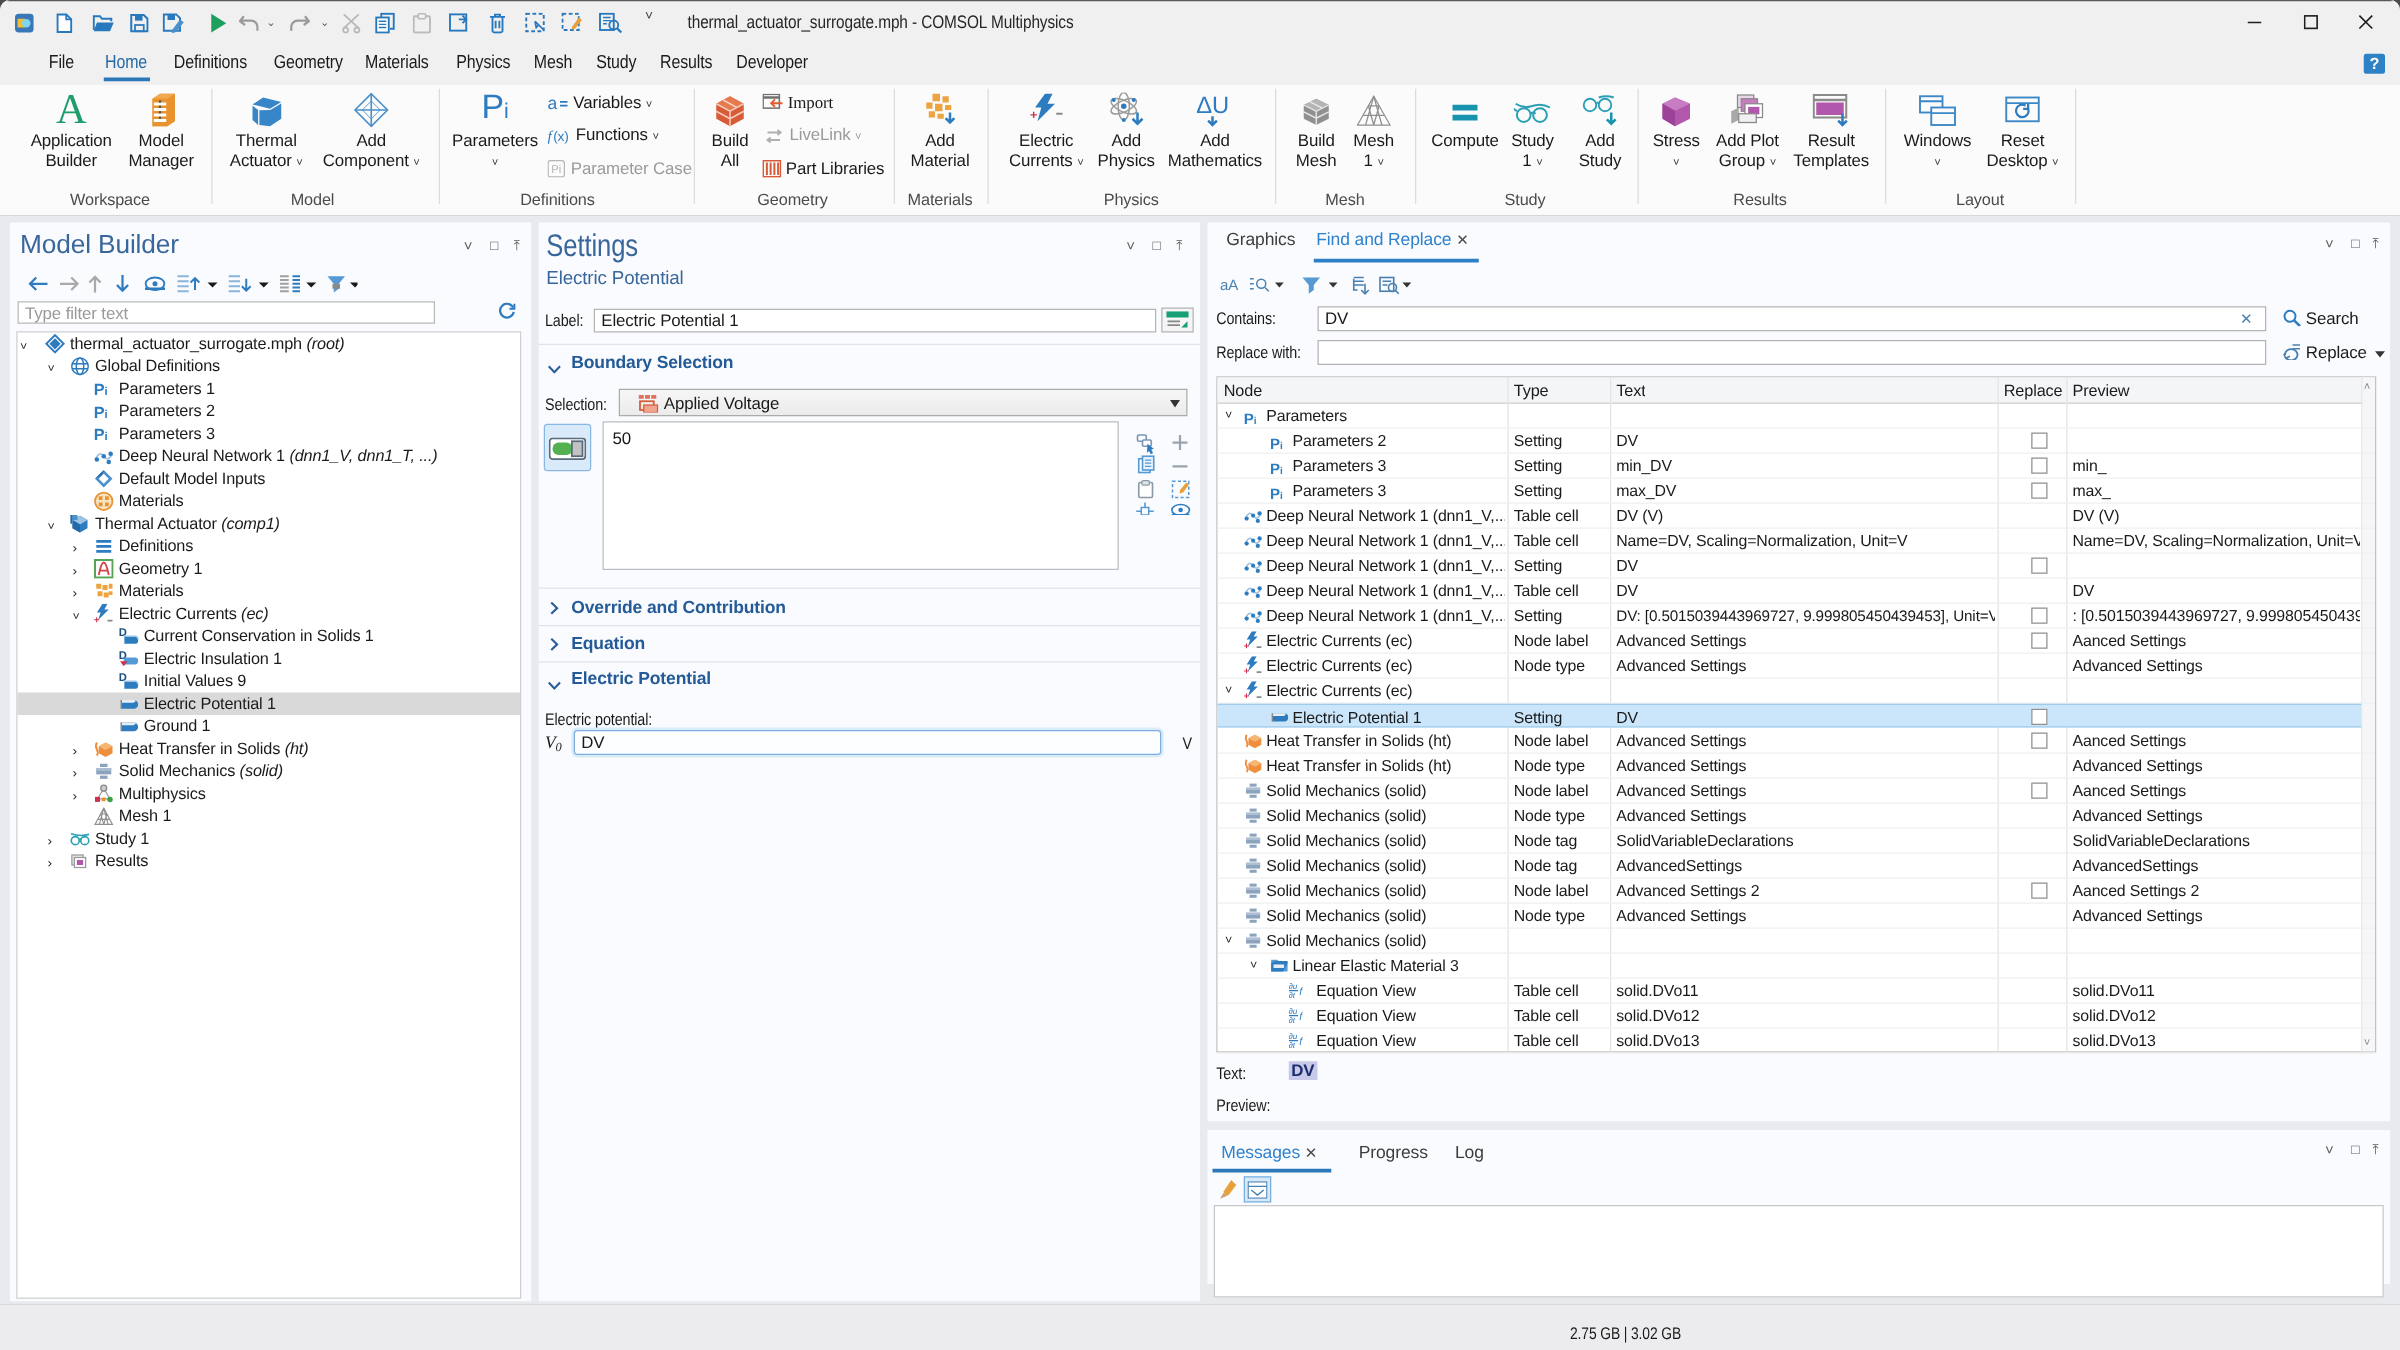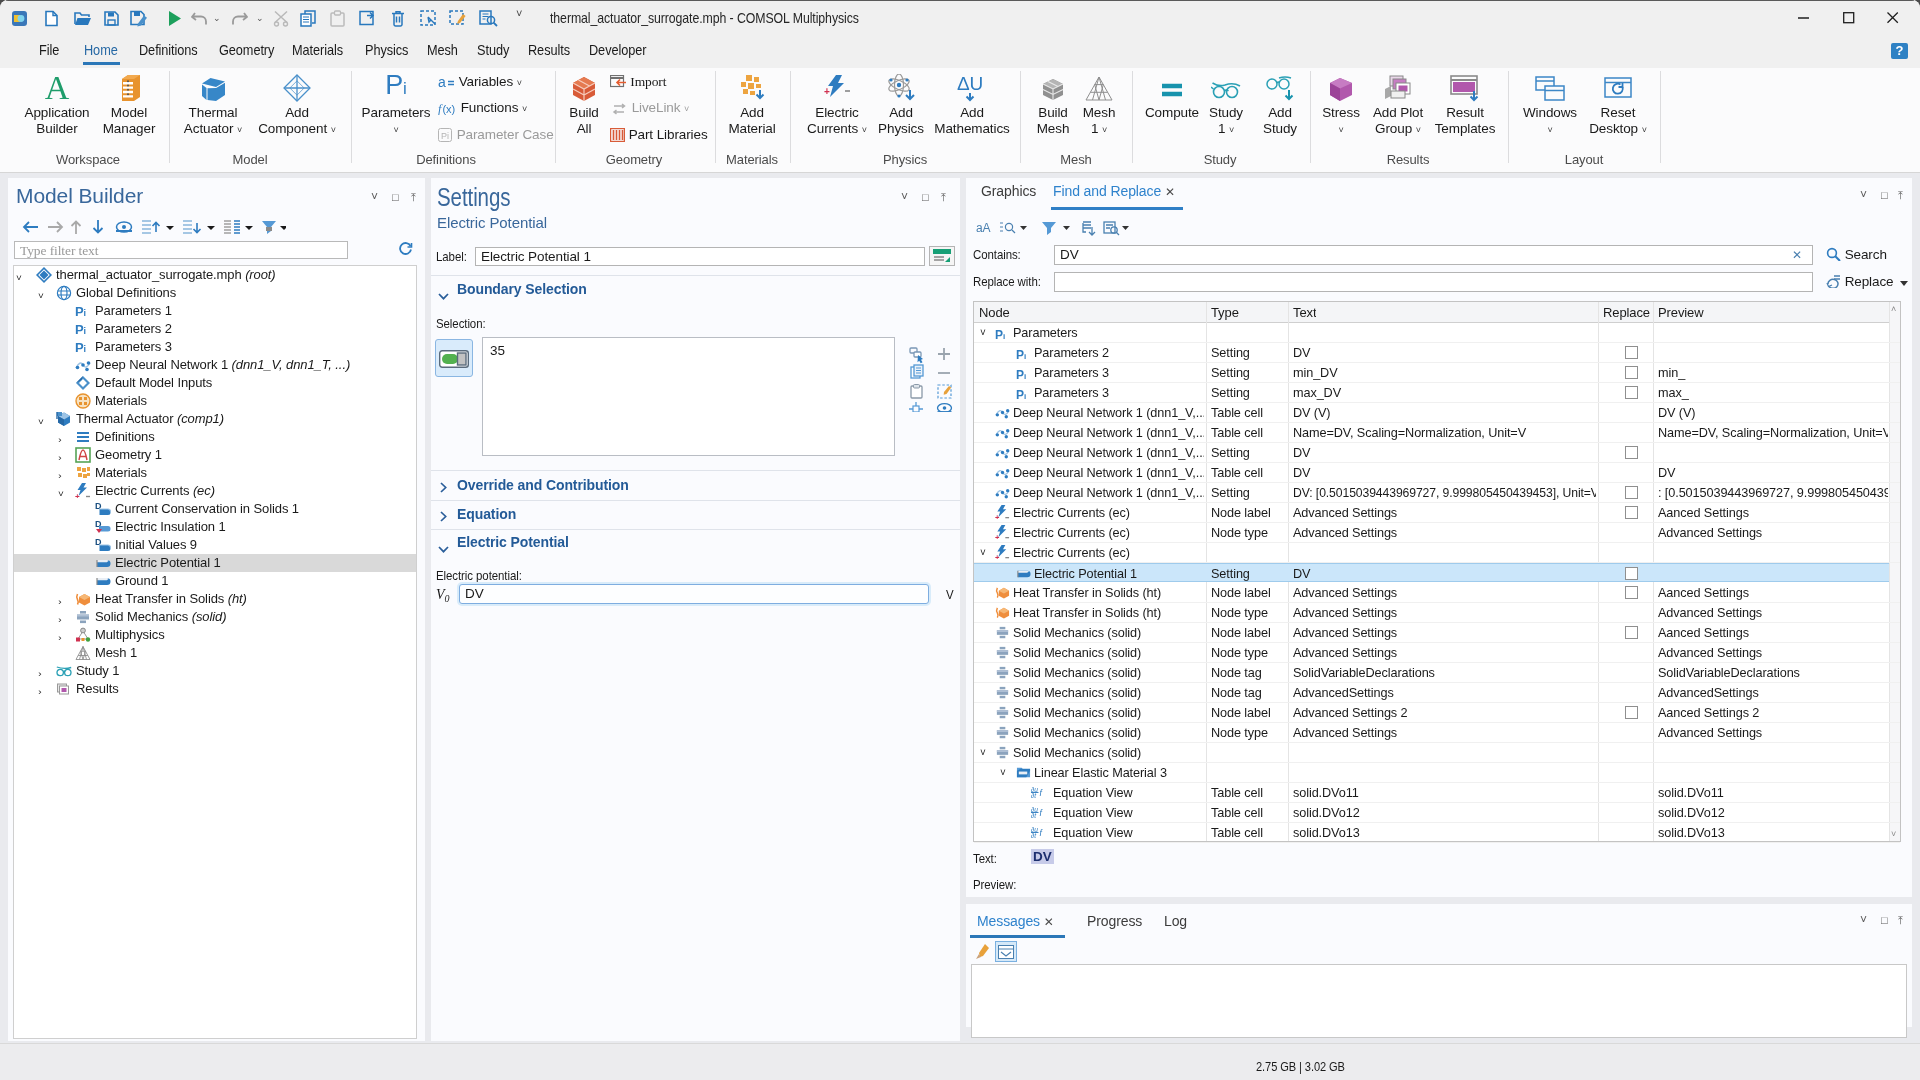--- a/index.html
+++ b/index.html
@@ -414,21 +414,21 @@
             <path d="M208 3 h7 M208 6 h7 M208 9 h7 M208 12 h7 M208 15 h7" stroke="#a0a0a0" stroke-width="1.6"></path>
             <path d="M218 3 h6 M218 6 h6 M218 9 h6 M218 12 h6 M218 15 h6" stroke="#2e7cc0" stroke-width="1.6"></path>
           </g>
         <path d="M229 8 l4 4 l4 -4 z" fill="#1a1a1a"></path>
         <g>
             <path d="M246 3 h14 l-5 6 v4 l-4 3 v-7 z" fill="#5599d5"></path>
             <rect x="250" y="9" width="6" height="4" fill="#8a8a8a"></rect>
           </g>
         <path d="M264 8 l4 4 l4 -4 z" fill="#1a1a1a"></path>
       </svg>
-      <div class="input" style="left:6px; top:63px; width:334px; height:18px; color:#9a9a9a; border-color:#b9b9b9;font-family:Liberation Serif, serif;">Type filter text</div>
+      <div class="input" style="left:6px; top:63px; width:334px; height:18px; color:#9a9a9a; border-color:#b9b9b9;">Type filter text</div>
       <svg class="abs" style="left:390px; top:64px;" width="15" height="15" viewBox="0 0 15 15">
           <path d="M12.5 4 A 5.5 5.5 0 1 0 13 7.5" fill="none" stroke="#2e7cc0" stroke-width="1.8"></path>
           <path d="M13.5 1 v4 h-4" fill="none" stroke="#2e7cc0" stroke-width="1.6"></path>
         </svg>
       <div id="mb-tree">
       <div class="trow" style="top:0px;">
             <span class="texp" style="left:2px;">˅</span>
             <span class="tic" style="left:22px;"><svg width="16" height="16" viewBox="0 0 16 16">
                 <path d="M8 0 L16 8 L8 16 L0 8 z" fill="#2e7cc0"></path>
                 <path d="M8 2.2 L13.8 8 L8 13.8 L2.2 8 z" fill="#fff"></path>
@@ -659,27 +659,38 @@
             <rect x="0" y="0" width="18" height="5" fill="#17a076"></rect>
             <path d="M1 8 h10 M1 11 h10" stroke="#888" stroke-width="1.4"></path>
             <path d="M12 13 l5 -5 v5 z" fill="#17a076"></path>
           </svg></div>
       <div class="abs" style="left:0px; top:97px; width:529px; height:1px; background:#dfe3ea;"></div>
       <div class="abs" style="left:7px; top:108px;"><svg width="11" height="7" viewBox="0 0 11 7">
             <path d="M1 1 L5.5 5.7 L10 1" fill="none" stroke="#2a5e9a" stroke-width="1.7"></path>
           </svg></div>
       <div class="sechead" style="left:26px; top:103px;">Boundary Selection</div>
       <div class="flabel" style="left:5px; top:138px;">Selection:</div>
+      <div class="abs" style="left:64px; top:133px; width:455px; height:22px; background:linear-gradient(#f6f6f6,#ebebeb); border:1px solid #ababab;">
+        <svg class="abs" style="left:14px; top:3px;" width="17" height="15" viewBox="0 0 17 15">
+            <rect x="1" y="1" width="4" height="3" fill="#e0715c"></rect>
+            <rect x="6" y="1" width="4" height="3" fill="#e0715c"></rect>
+            <rect x="11" y="1" width="4" height="3" fill="#e0715c"></rect>
+            <rect x="2" y="6" width="11" height="7" fill="none" stroke="#d85b38" stroke-width="1.4"></rect>
+            <rect x="5" y="9" width="11" height="6" fill="#f0a58f" stroke="#d85b38" stroke-width="1"></rect>
+          </svg>
+        <div class="abs" style="left:35px; top:3px; font-size:13.5px;">Applied Voltage</div>
+        <div class="abs" style="left:440px; top:8px; width:0; height:0; border-left:4.5px solid transparent; border-right:4.5px solid transparent; border-top:6px solid #333;"></div>
+      </div>
       <div class="abs" style="left:4px; top:161px; width:38px; height:38px; background:#d9ebfb; border:1px solid #8ab6e2; border-radius:3px;"><svg width="30" height="18" viewBox="0 0 30 18" style="margin:10px 0 0 3px;">
             <rect x="0.7" y="0.7" width="28.6" height="16.6" rx="2.5" fill="#fff" stroke="#5a6b7c" stroke-width="1.4"></rect>
             <rect x="3" y="4" width="16" height="10" rx="5" fill="#53b14f"></rect>
             <rect x="18.5" y="3" width="8.5" height="12" fill="#c2c2c2" stroke="#5a6b7c" stroke-width="1.4"></rect>
           </svg></div>
       <div class="abs" style="left:51px; top:159px; width:413px; height:119px; background:#fff; border:1px solid #b9bdc4;">
-        <div class="abs" style="left:7px; top:5px; font-size:13.5px;">35</div>
+        <div class="abs" style="left:7px; top:5px; font-size:13.5px;">50</div>
       </div>
       <svg class="abs" style="left:477px; top:168px;" width="50" height="66" viewBox="0 0 50 66">
         <g fill="none" stroke="#7a97b5" stroke-width="1.3">
             <rect x="2" y="2" width="7" height="5" rx="1"></rect>
             <rect x="6" y="6" width="7" height="5" rx="1" fill="#fff"></rect>
           </g>
           <path d="M10 9 l5 4 l-2 .8 1.5 2.5 -1.8 1 -1.5 -2.6 -1.7 1.6z" fill="#2e7cc0"></path>
         <path d="M36 2 v12 M30 8 h12" stroke="#9aa4ae" stroke-width="1.8"></path>
         <g transform="translate(0,19)">
             <rect x="3" y="2" width="9" height="11" fill="#fff" stroke="#5599d5" stroke-width="1.3"></rect>

